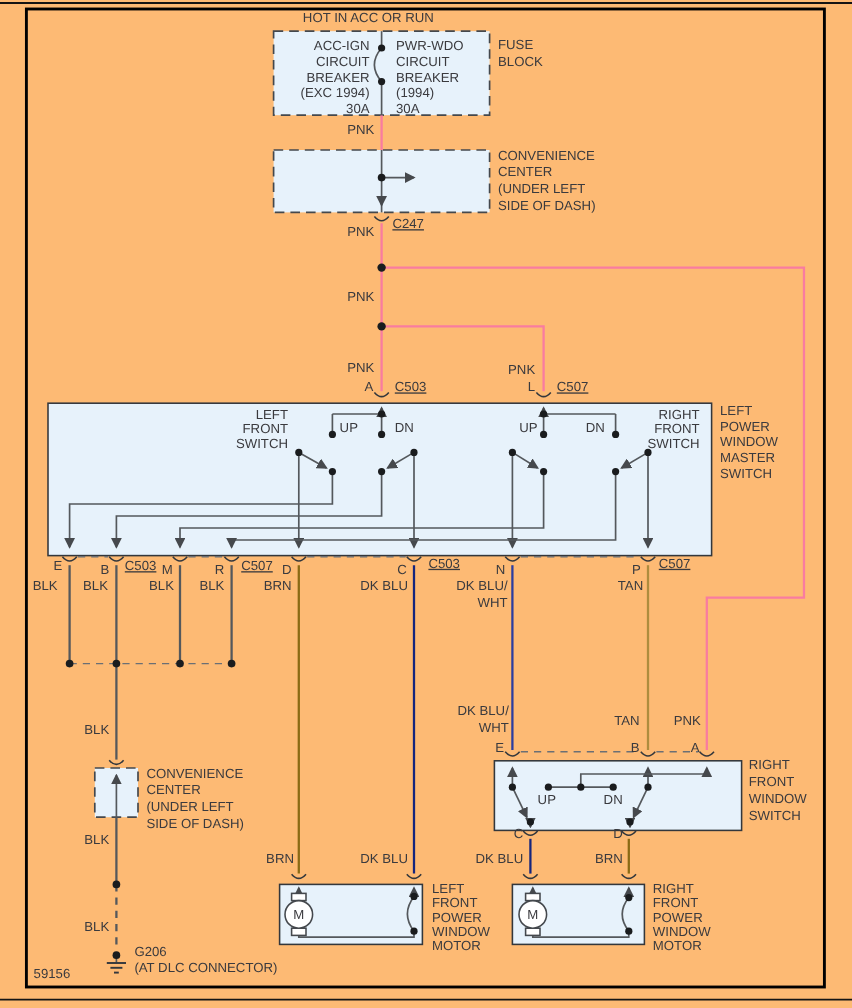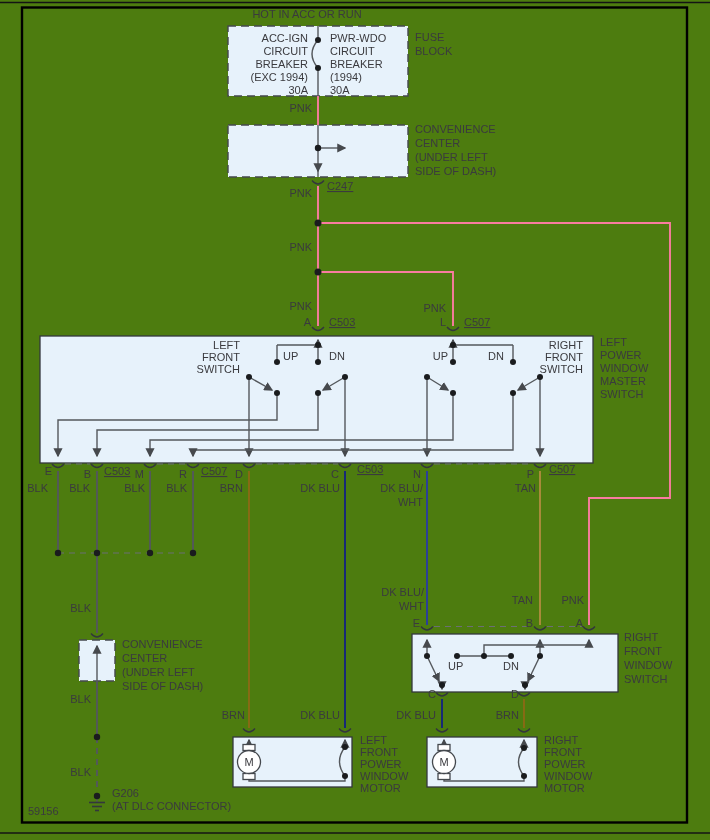--- a/index.html
+++ b/index.html
@@ -1,16 +1,16 @@
 <!DOCTYPE html>
 <html><head>
 <meta charset="utf-8">
 <style>
   html,body{margin:0;padding:0;background:#ffffff;}
-  .page{position:relative;width:710px;height:840px;background:#4d7c0f;overflow:hidden;}
+  .page{position:relative;width:710px;height:840px;background:#fdba74;overflow:hidden;}
   svg{position:absolute;left:0;top:0;}
   svg text{font-family:"Liberation Sans","DejaVu Sans",sans-serif;font-size:11px;fill:#3a3a3e;}
   .t-end{text-anchor:end;}
   .t-mid{text-anchor:middle;}
   .und{text-decoration:underline;}
   .box{fill:#e7f2fb;stroke:#33373c;stroke-width:1.3;}
   .dbox{fill:#e7f2fb;stroke:#44484d;stroke-width:1.4;stroke-dasharray:8 5;}
   .gw{stroke:#54585c;stroke-width:1.4;fill:none;}
   .cw{stroke-width:1.9;fill:none;}
   .arc{stroke:#33373c;stroke-width:1.3;fill:none;}

